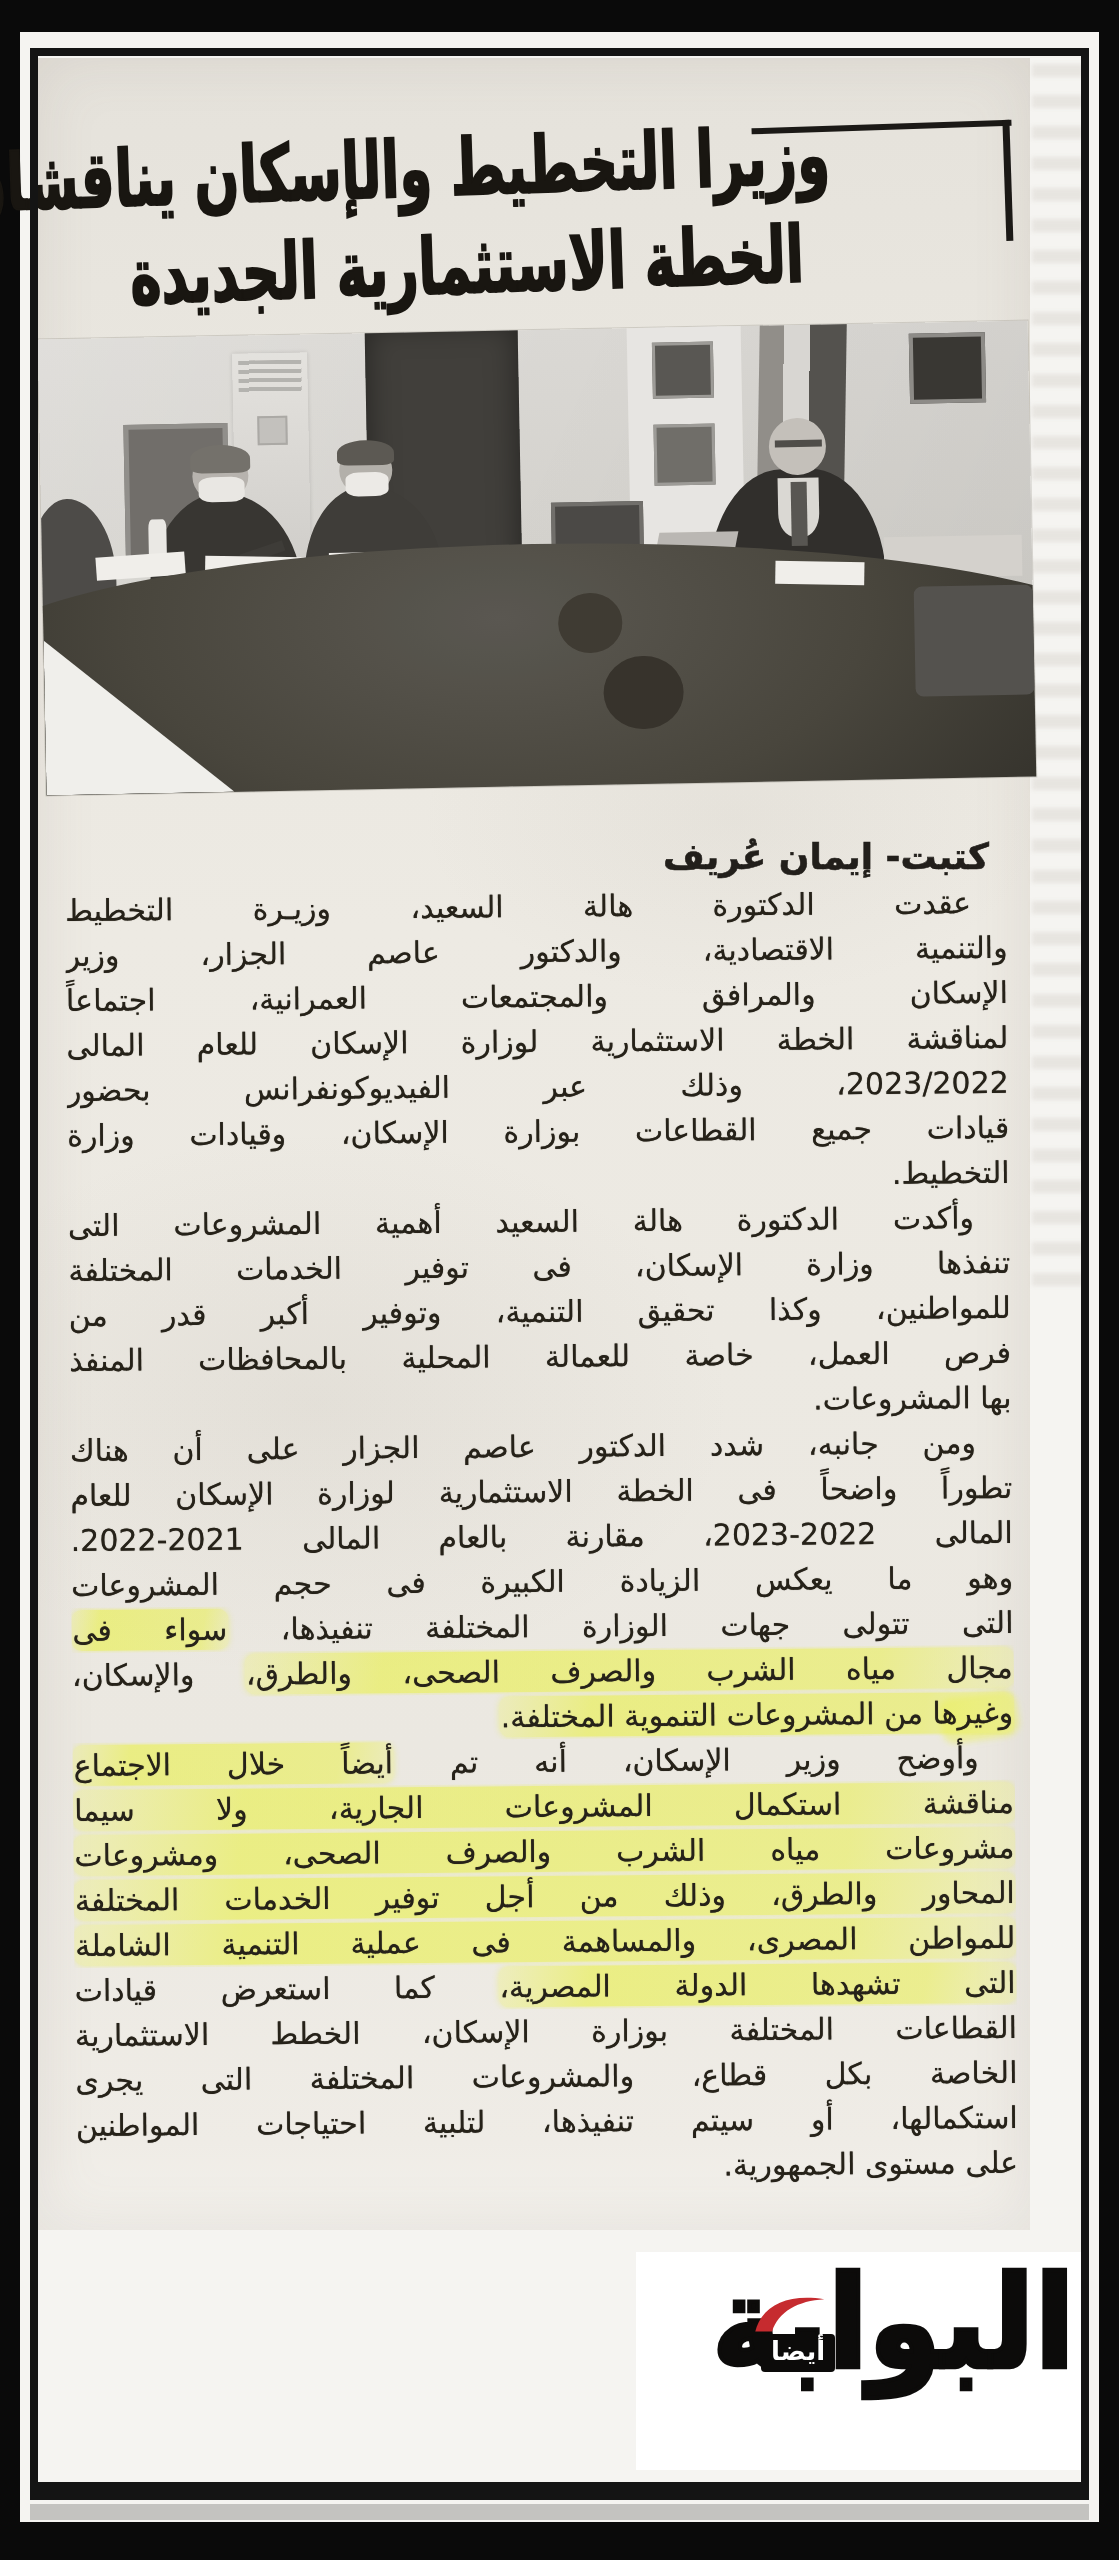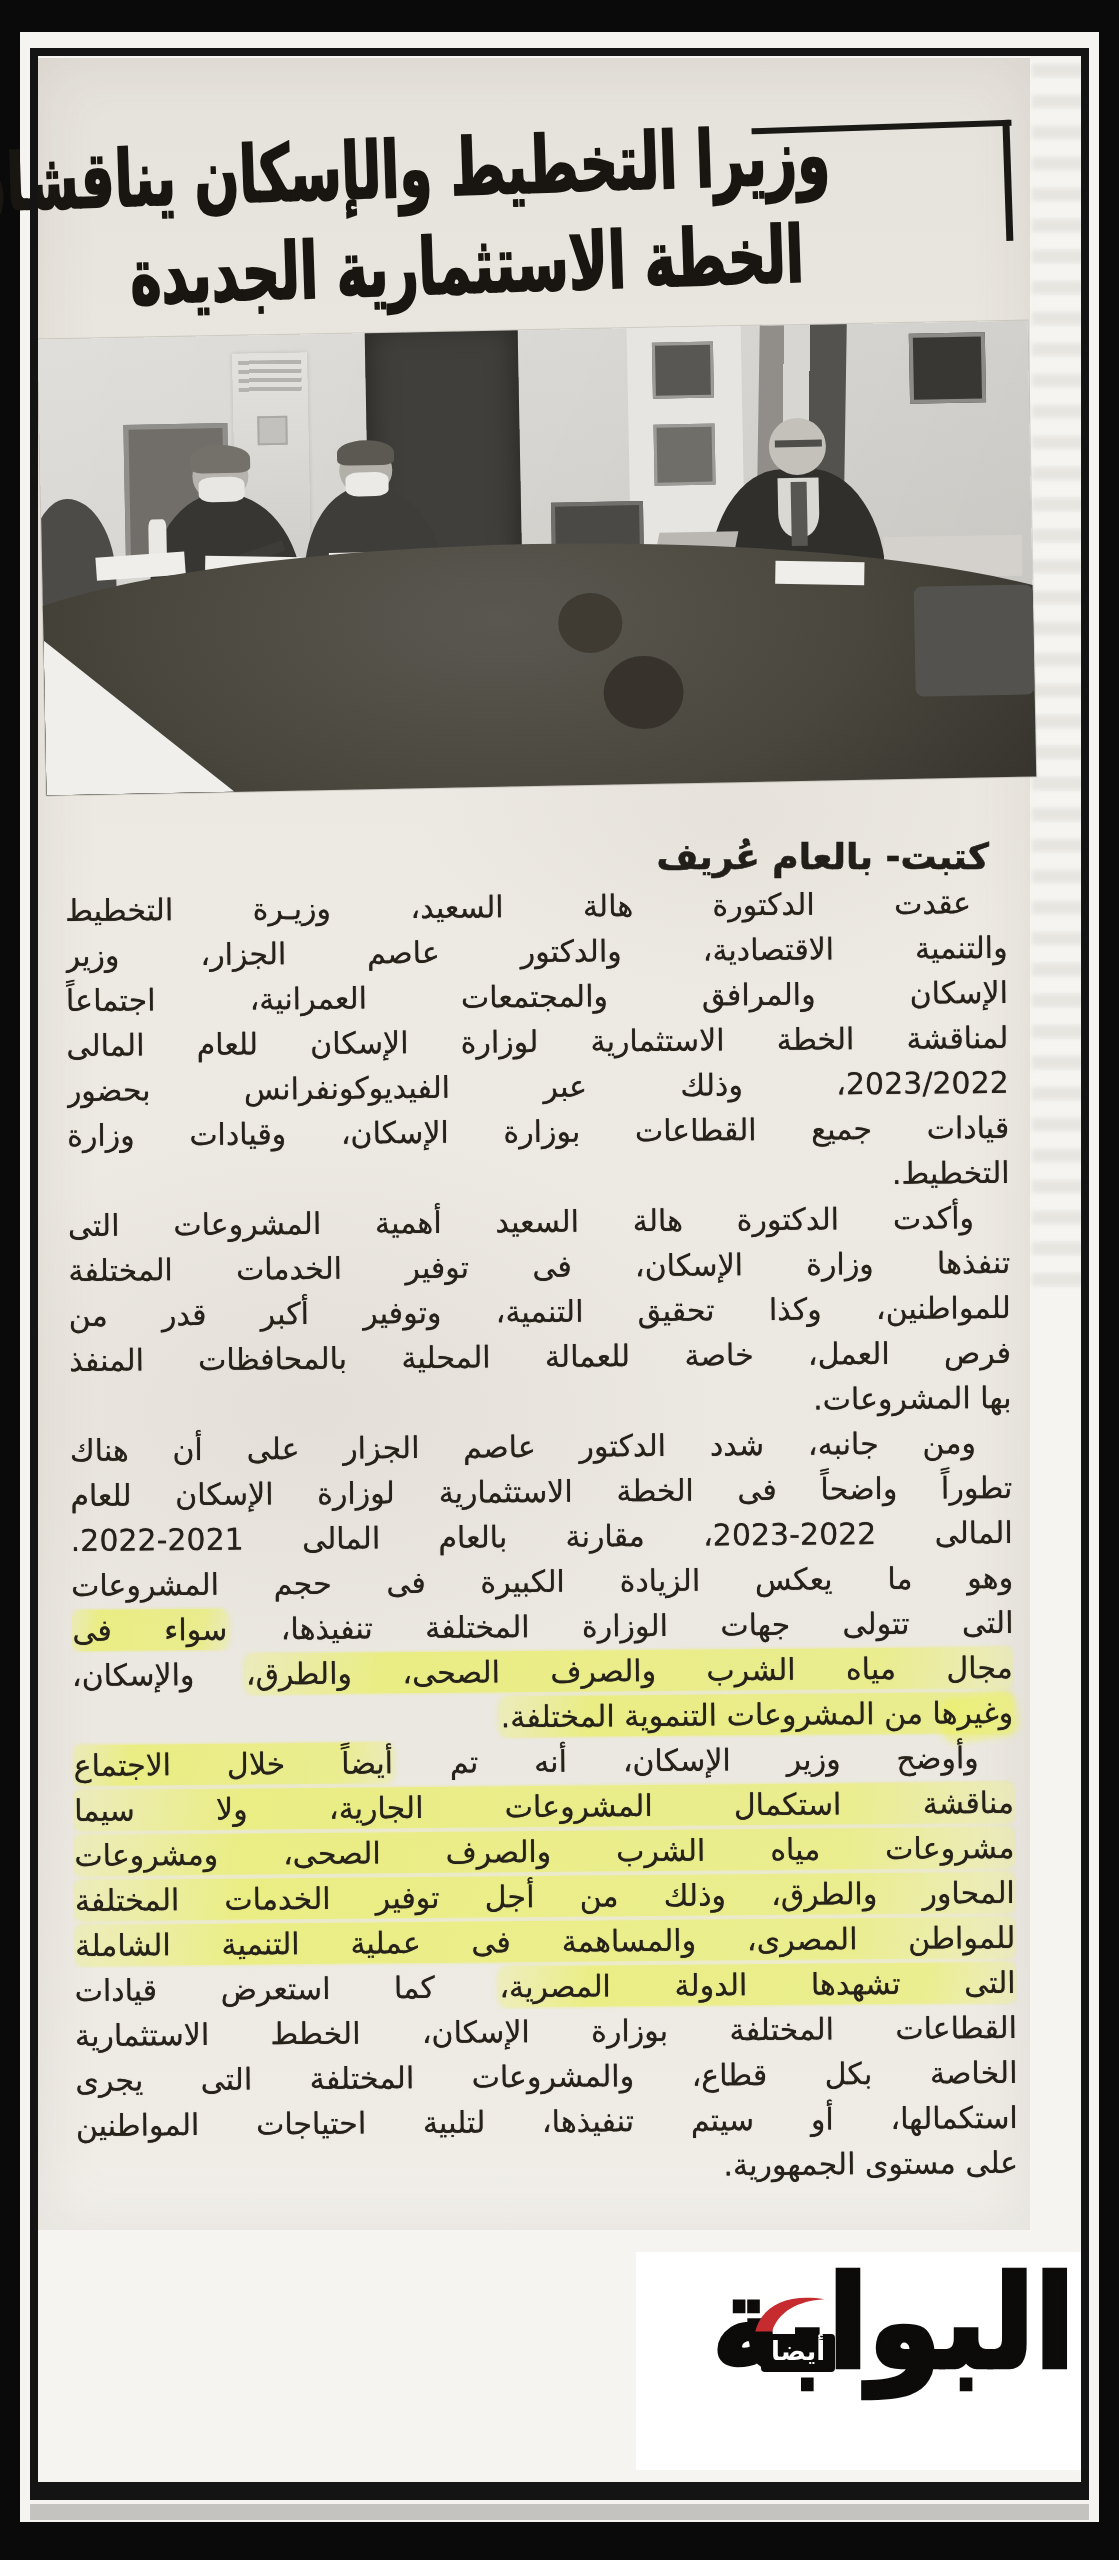--- a/index.html
+++ b/index.html
@@ -213,21 +213,21 @@
   <div class="ph-sidetable"></div>
   <div class="ph-laptop"></div>
   <div class="ph-table"></div>
   <div class="paper ph-paper5"></div>
   <div class="ph-head-c1"></div>
   <div class="ph-head-c2"></div>
   <div class="ph-chair-r"></div>
   <div class="ph-corner-cut"></div>
 </div>
 
-<div class="byline">كتبت- بالعام عُريف</div>
+<div class="byline">كتبت- إيمان عُريف</div>
 
 <div class="article">
     <div class="line pfirst"><span>عقدت الدكتورة هالة السعيد، وزيـرة التخطيط</span></div>
     <div class="line"><span>والتنمية الاقتصادية، والدكتور عاصم الجزار، وزير</span></div>
     <div class="line"><span>الإسكان والمرافق والمجتمعات العمرانية، اجتماعاً</span></div>
     <div class="line"><span>لمناقشة الخطة الاستثمارية لوزارة الإسكان للعام المالى</span></div>
     <div class="line"><span>2023/2022، وذلك عبر الفيديوكونفرانس بحضور</span></div>
     <div class="line"><span>قيادات جميع القطاعات بوزارة الإسكان، وقيادات وزارة</span></div>
     <div class="line pend"><span>التخطيط.</span></div>
     <div class="line pfirst"><span>وأكدت الدكتورة هالة السعيد أهمية المشروعات التى</span></div>

